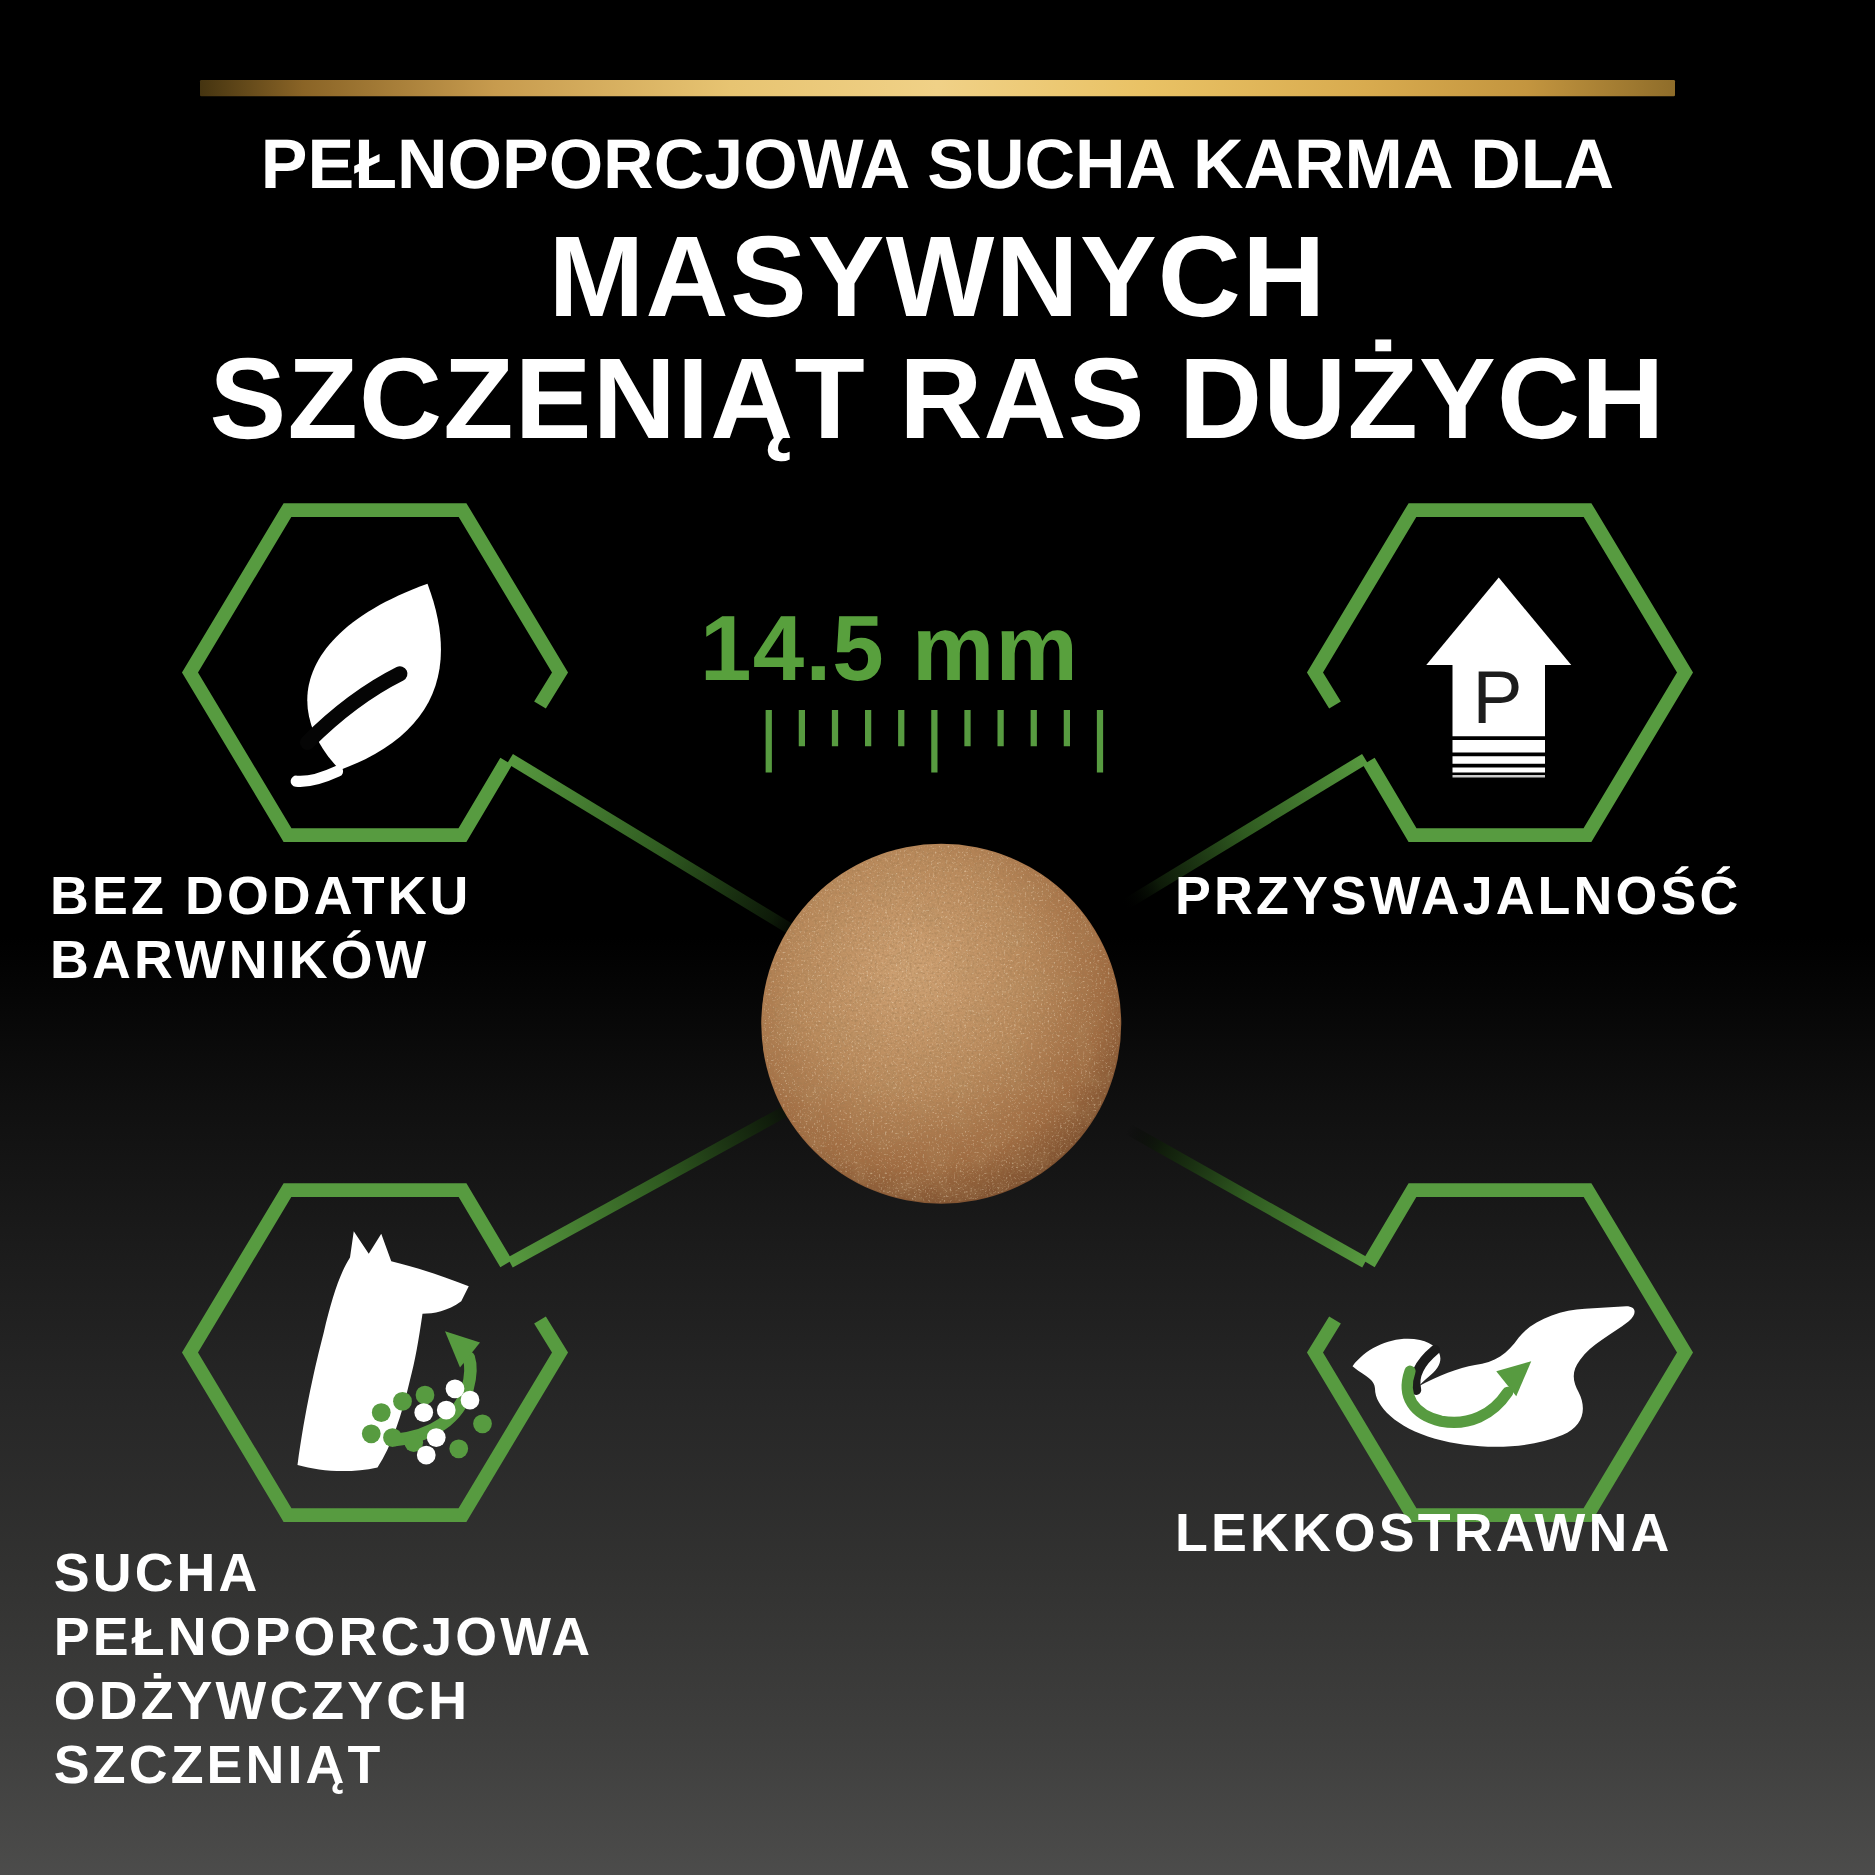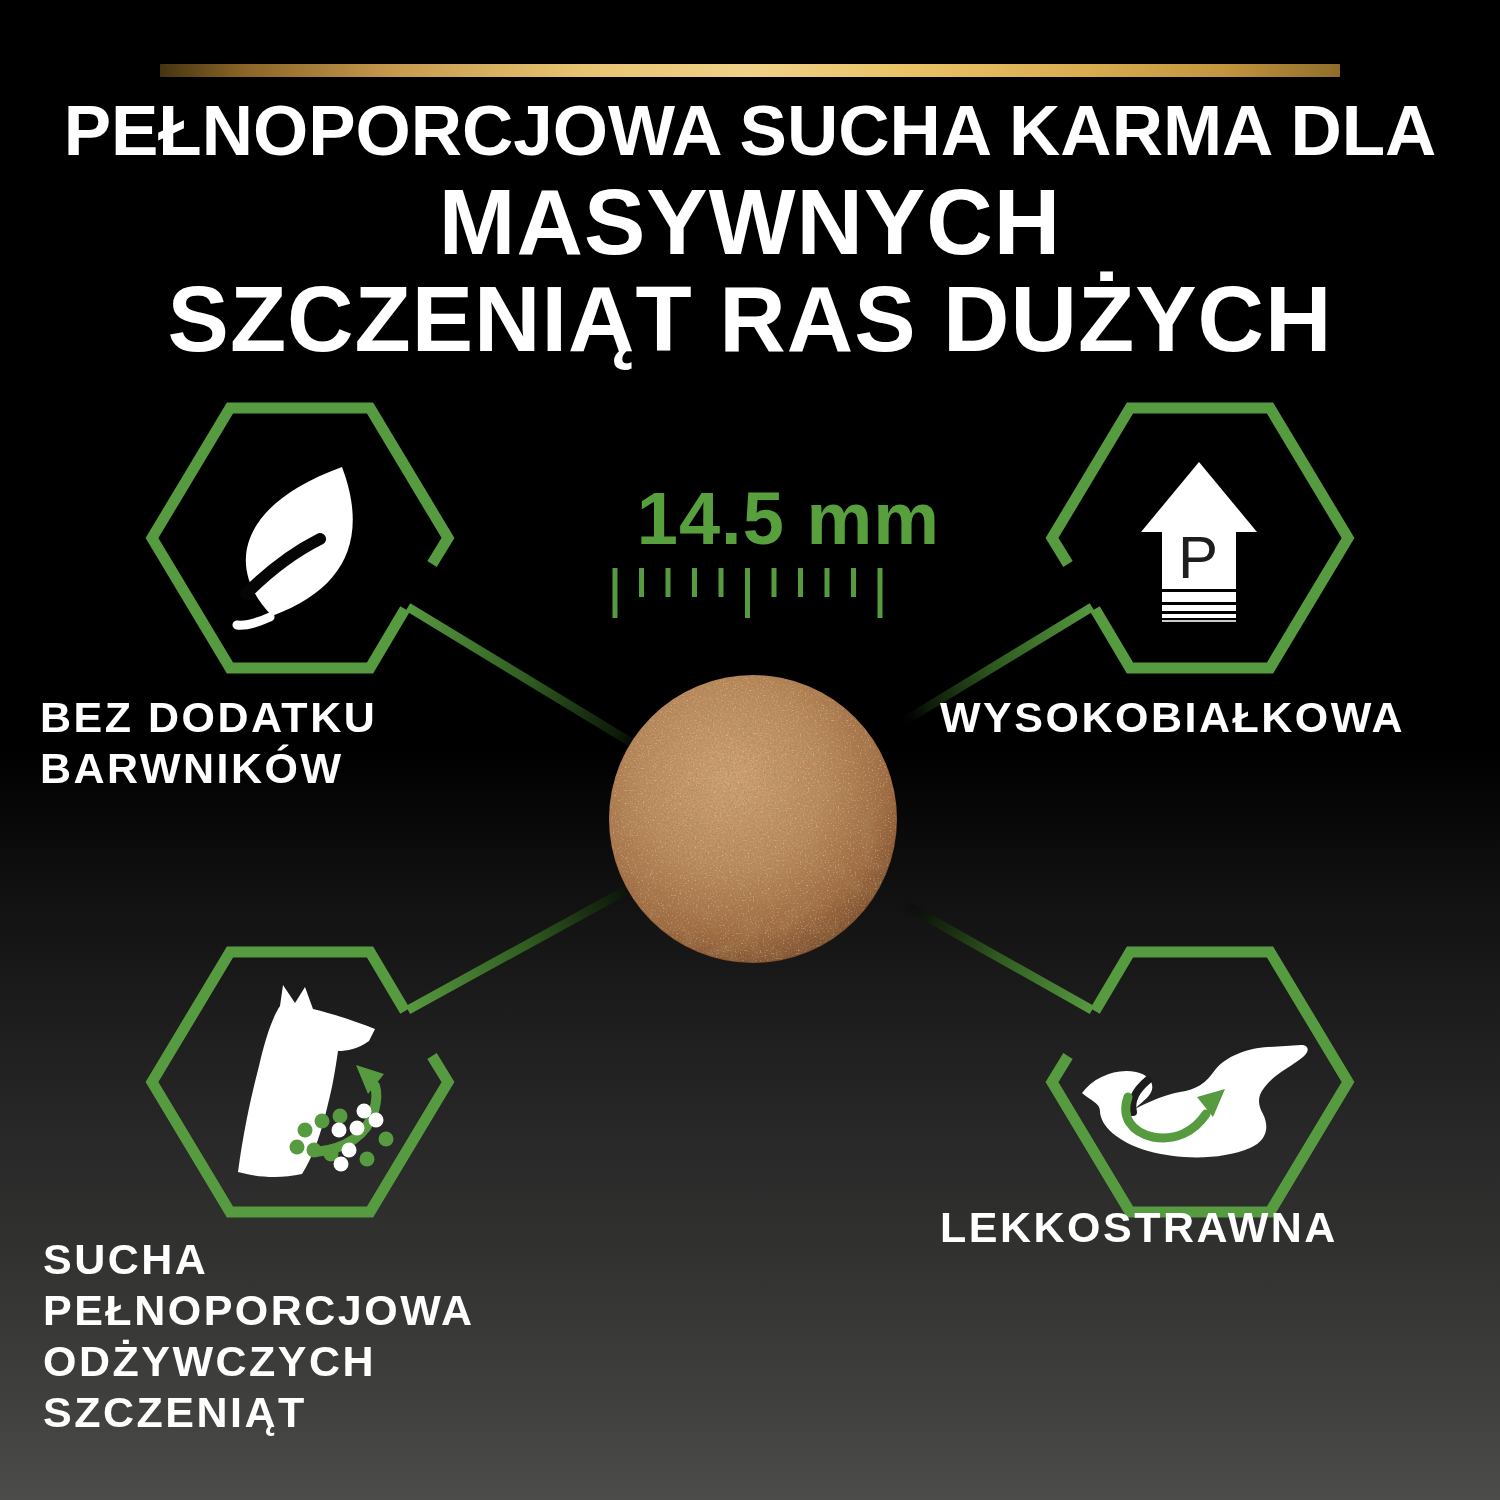--- a/index.html
+++ b/index.html
@@ -6,25 +6,25 @@
   .stage{
     position:relative;width:1500px;height:1500px;overflow:hidden;
     font-family:"Liberation Sans", sans-serif;
     background:linear-gradient(180deg,#000 0%,#000 50%,#101010 59%,#1c1c1c 67%,#272727 75%,#323231 84%,#3f3f3e 93%,#4c4c4b 100%);
   }
   .goldbar{
     position:absolute;left:160px;top:64px;width:1180px;height:13px;border-radius:1px;
     background:linear-gradient(90deg,#453410 0%,#8a6426 7%,#c79b4e 20%,#e7c472 36%,#f0d187 50%,#e9c265 64%,#d8ab4f 79%,#c3953f 90%,#8f6d2a 100%);
   }
   .title{position:absolute;left:0;top:88px;width:1500px;text-align:center;color:#fff;font-weight:700;}
-  .title .t1{font-size:71px;line-height:86px;letter-spacing:0px;}
+  .title .t1{font-size:56px;line-height:86px;letter-spacing:0px;}
   .title .t2{font-size:92px;line-height:97px;letter-spacing:1px;}
   .overlay{position:absolute;left:0;top:0;width:1500px;height:1500px;}
   .sizelabel{
-    position:absolute;left:560px;top:482px;width:380px;text-align:right;
+    position:absolute;left:560px;top:482px;width:380px;text-align:left;
     color:#58a03d;font-size:74px;line-height:74px;font-weight:700;letter-spacing:1px;
   }
   .feat-label{position:absolute;color:#fff;font-weight:700;font-size:43px;line-height:51px;
     letter-spacing:2.5px;}
   .feat-label span{display:block;}
   .lbl-tl{left:40px;top:692px;width:520px;}
   .lbl-tr{left:940px;top:692px;width:520px;}
   .lbl-bl{left:43px;top:1234px;width:540px;}
   .lbl-br{left:940px;top:1202px;width:520px;}
   .hex{fill:none;stroke:#579b40;stroke-width:11;stroke-miterlimit:8;}
@@ -187,21 +187,21 @@
     </g>
   </svg>
 
   <div class="sizelabel">14.5 mm</div>
 
   <div class="feat-label lbl-tl">
     <span>BEZ DODATKU</span>
     <span>BARWNIKÓW</span>
   </div>
   <div class="feat-label lbl-tr">
-    <span>WYSOKOBIAŁKOWA</span>
+    <span>PRZYSWAJALNOŚĆ</span>
   </div>
   <div class="feat-label lbl-bl">
     <span>SUCHA</span>
     <span>PEŁNOPORCJOWA</span>
     <span>ODŻYWCZYCH</span>
     <span>SZCZENIĄT</span>
   </div>
   <div class="feat-label lbl-br">
     <span>LEKKOSTRAWNA</span>
   </div>

